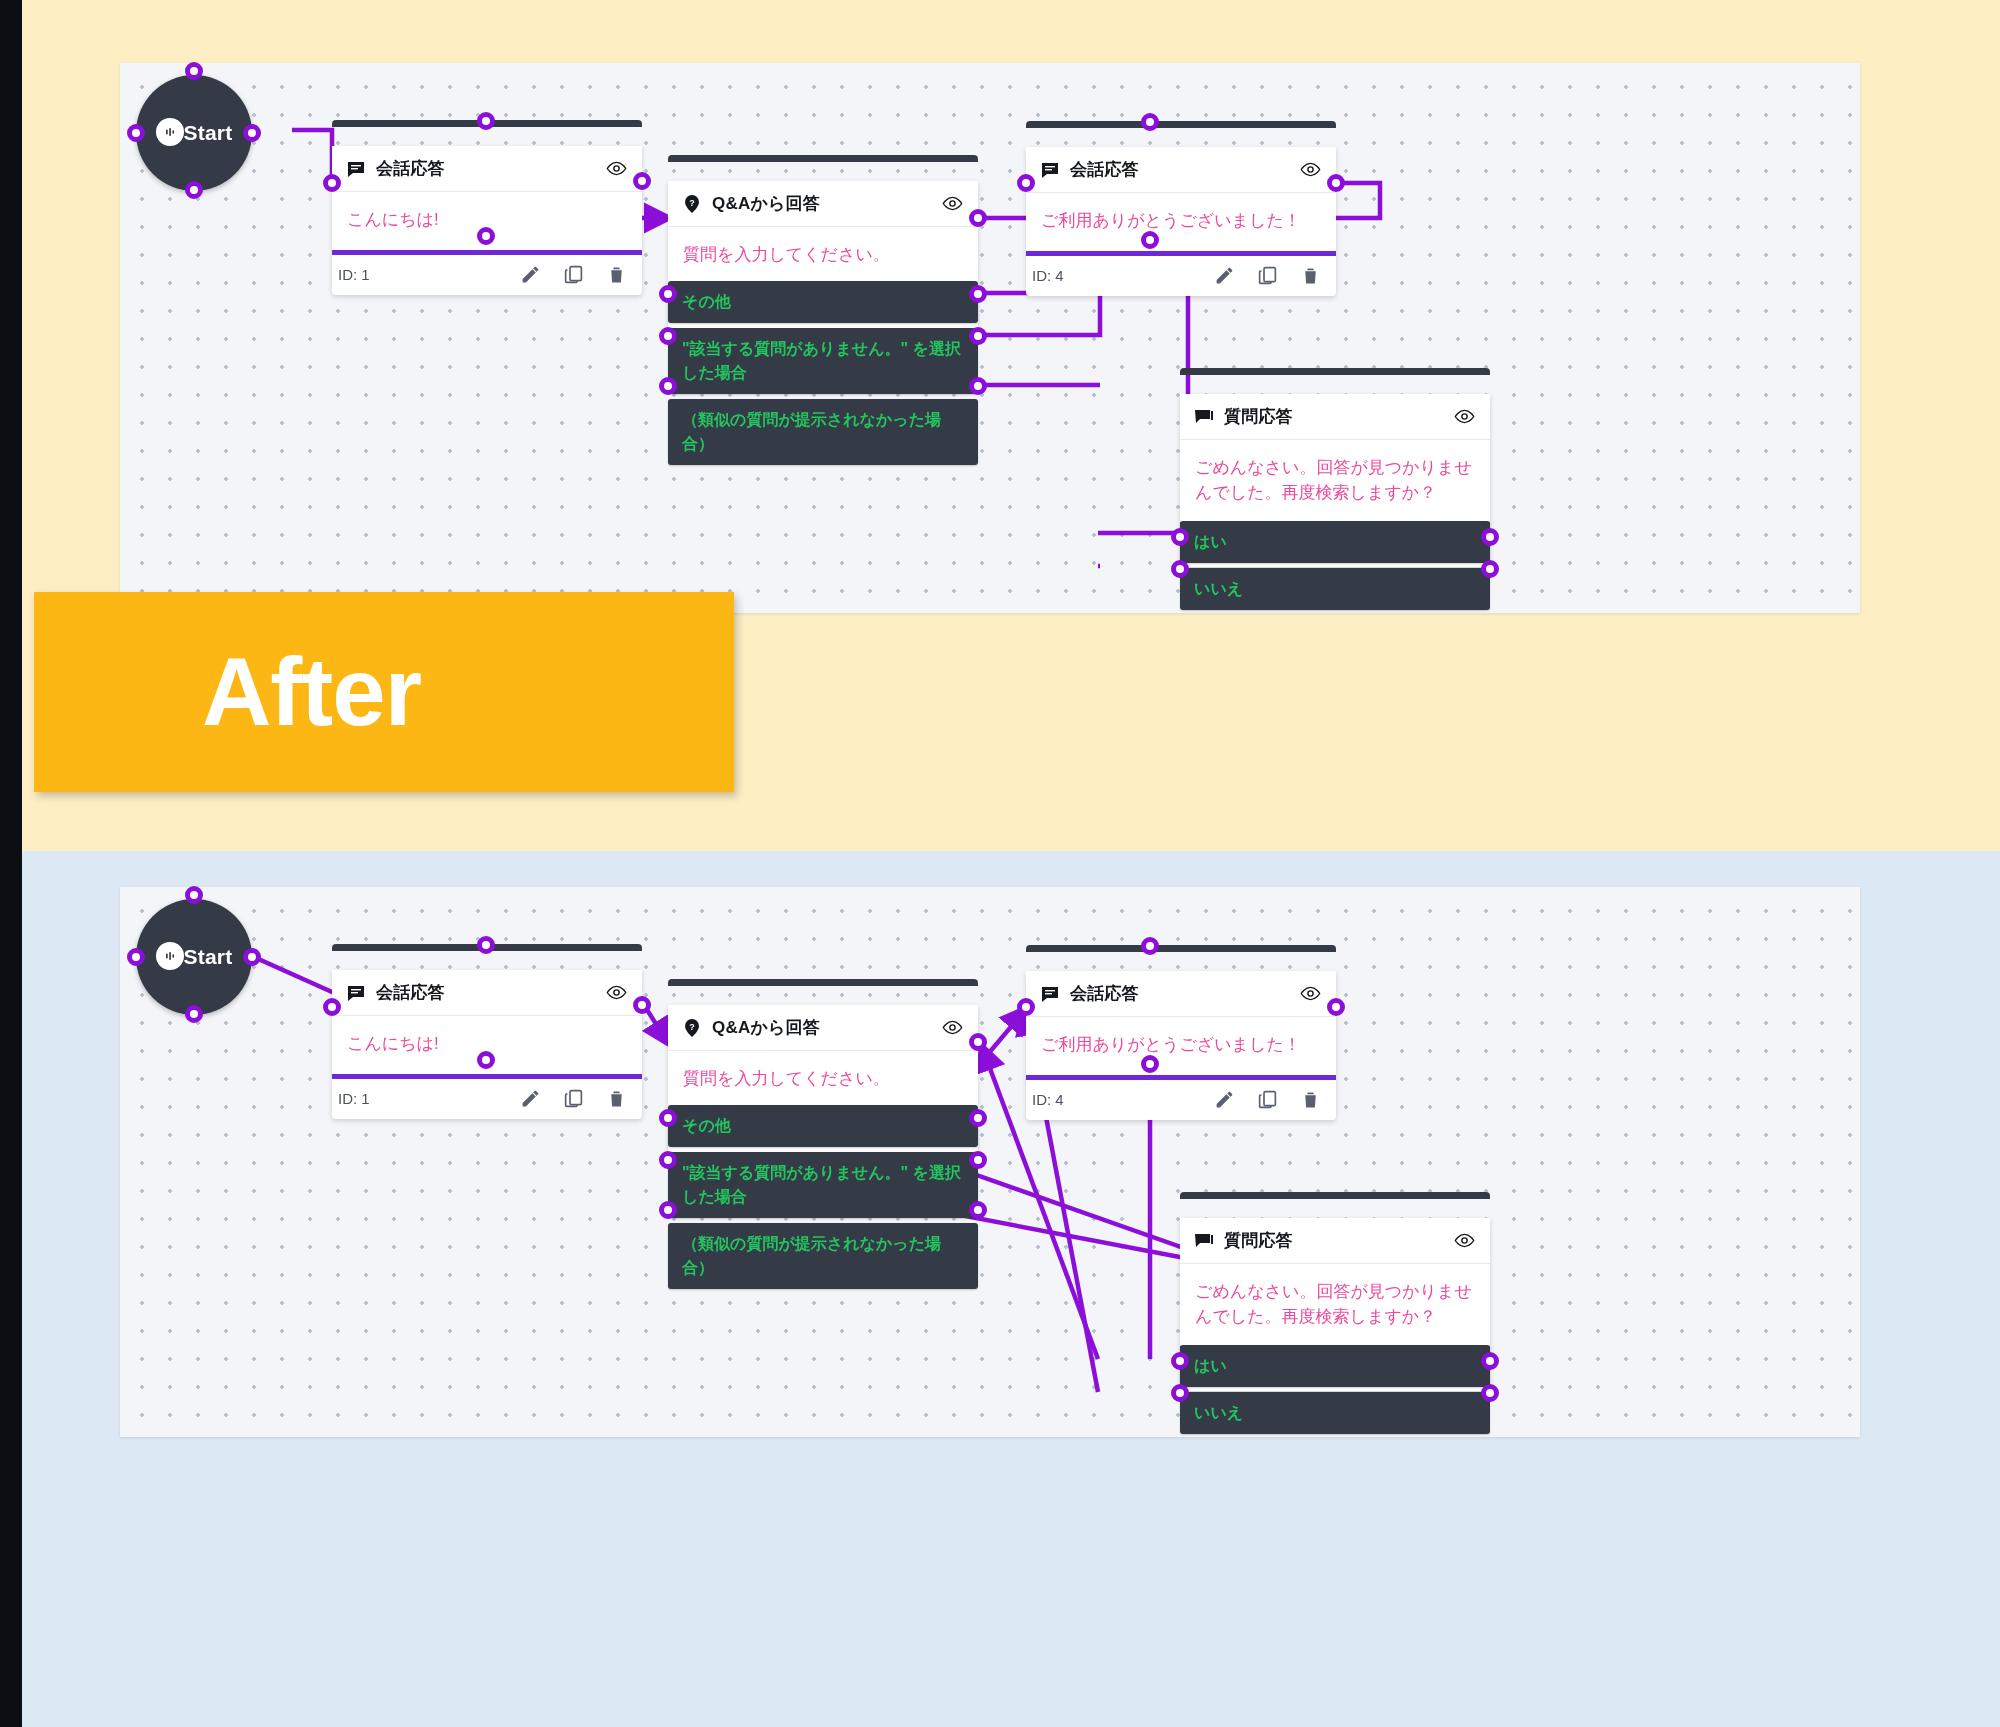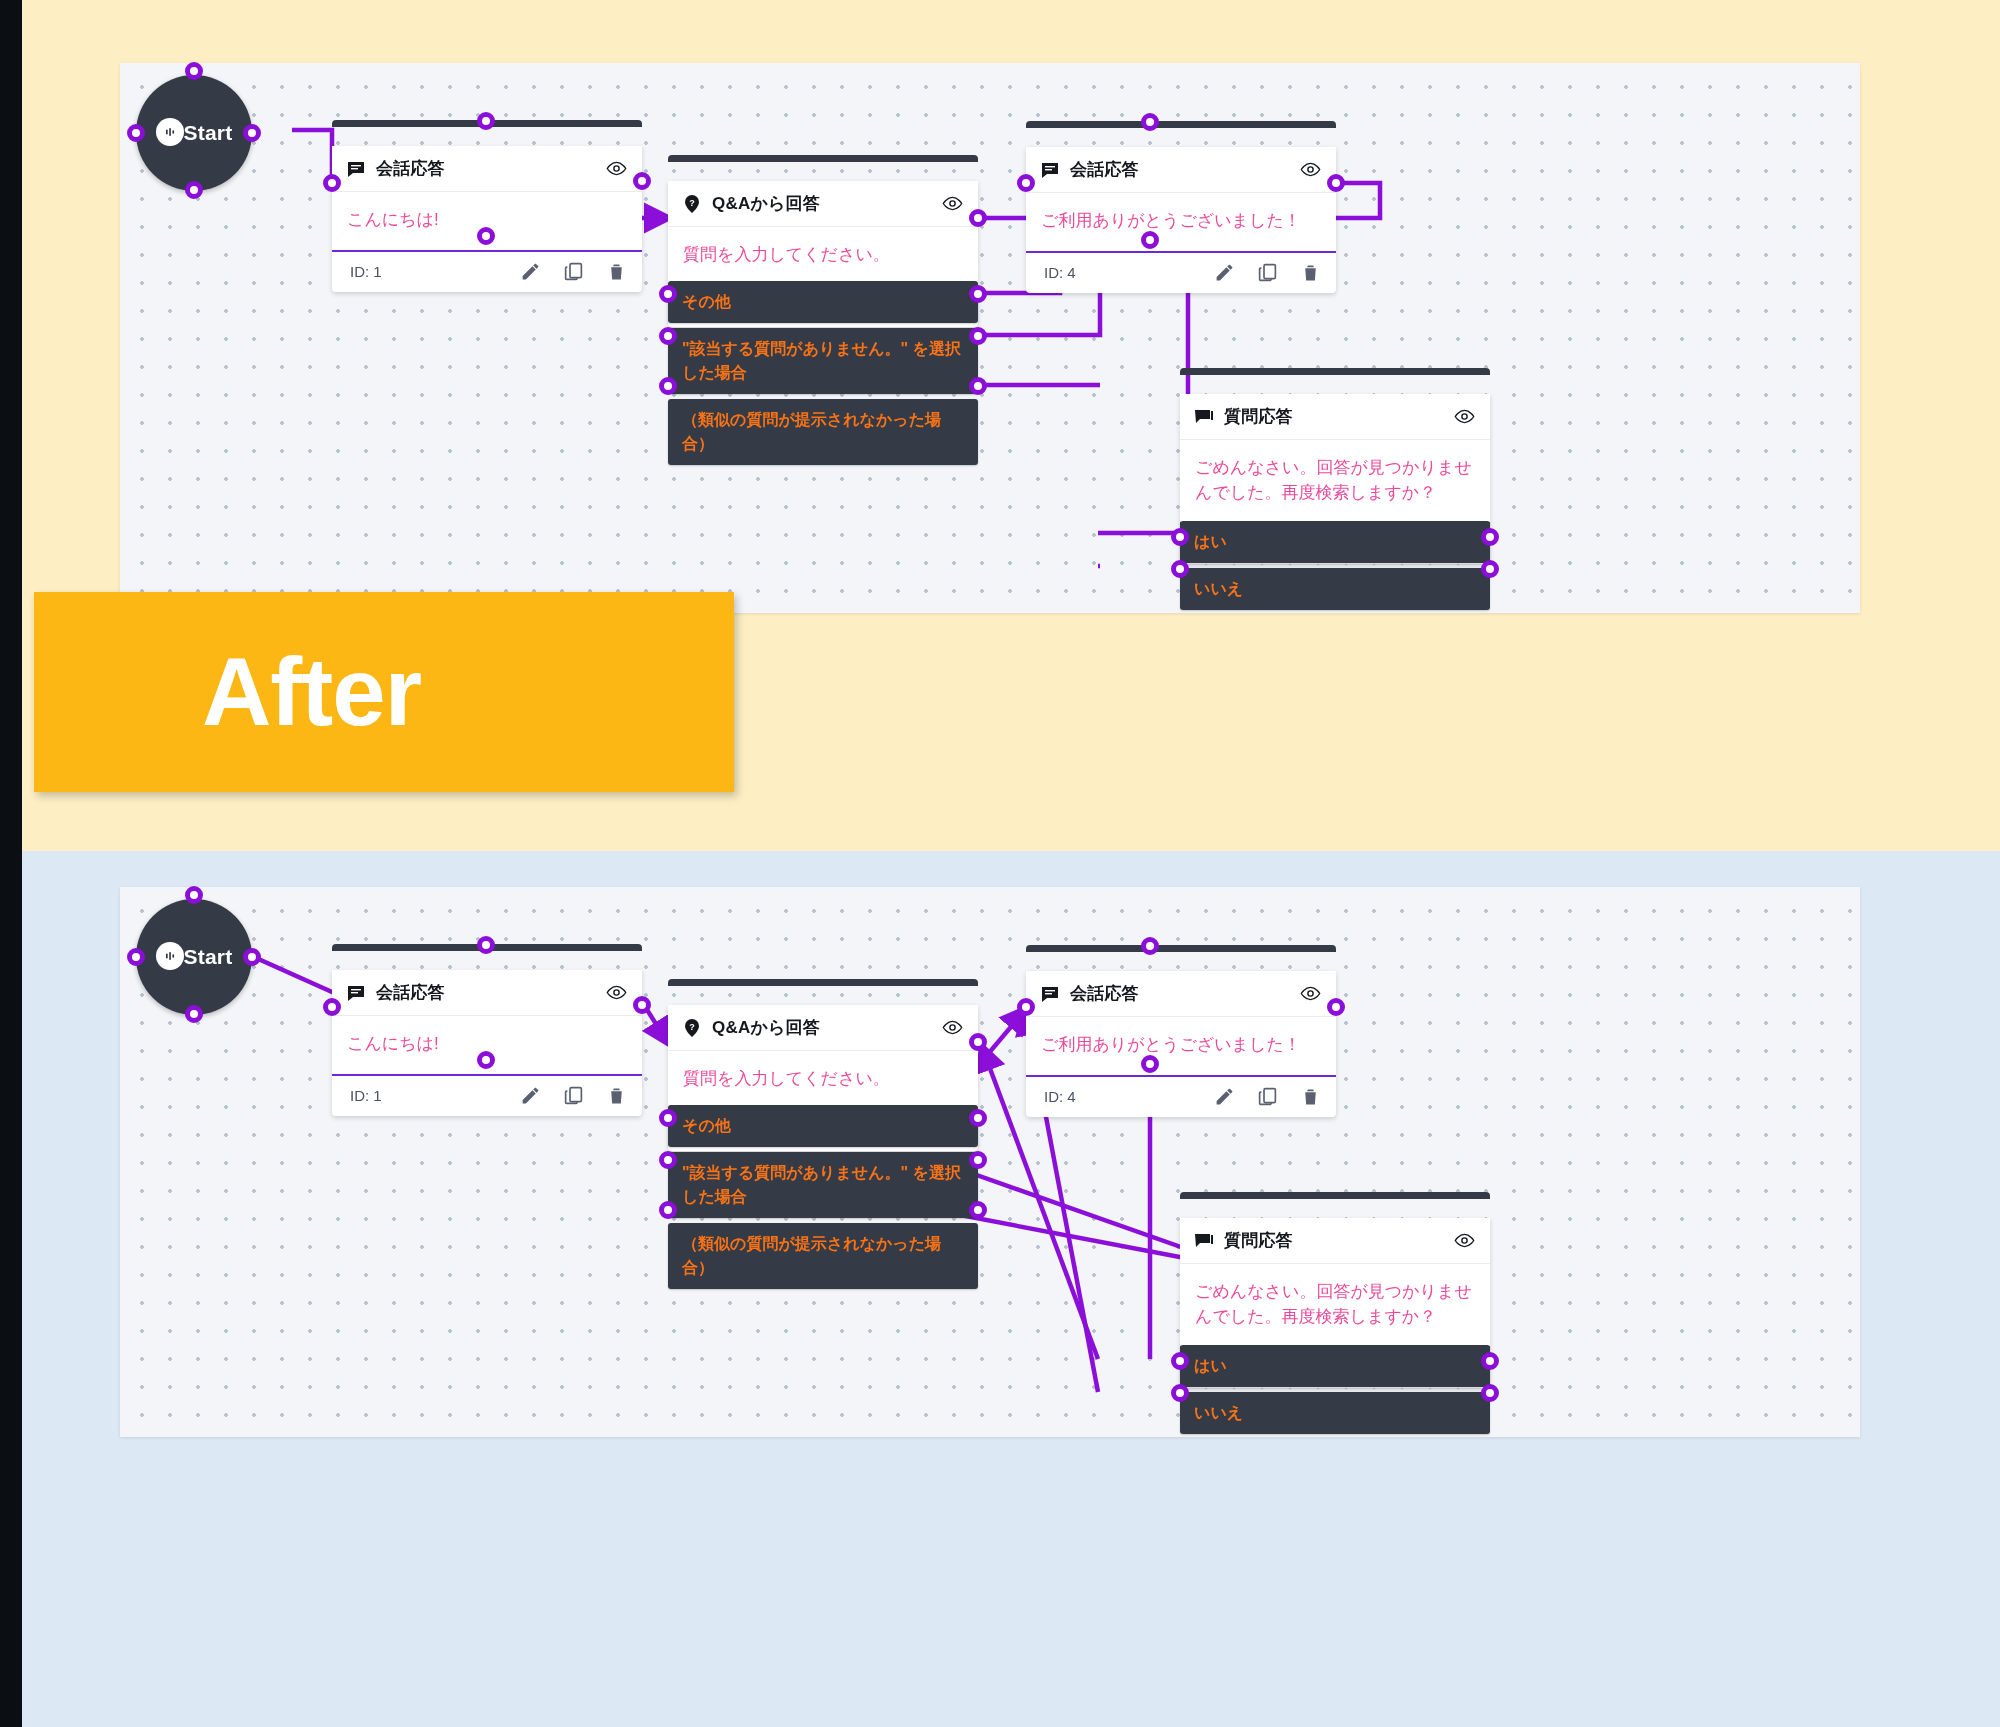--- a/index.html
+++ b/index.html
@@ -52,30 +52,30 @@
     box-shadow: 0 2px 5px rgba(0,0,0,.16);
     margin-top: 19px;
   }
   .node .hdr {
     display: flex; align-items: center; gap: 10px;
     padding: 11px 15px 11px 14px; border-bottom: 1px solid #e8eaee;
   }
   .node .hdr .title { font-size: 17px; font-weight: bold; color: #15181d; flex: 1; letter-spacing: .2px; }
   .node .body { padding: 16px 15px 17px 15px; font-size: 17px; color: #ec4899; line-height: 1.45; }
   .node .foot {
-    display: flex; align-items: center; border-top: 2px solid #6d28d9;
-    padding: 9px 15px 10px 18px; gap: 10px;
+    display: flex; align-items: center; border-top: 5px solid #6d28d9;
+    padding: 9px 15px 10px 6px; gap: 10px;
   }
   .node .foot .idtxt { flex: 1; font-size: 15px; color: #4c5260; }
   .node .foot .acts { display: flex; gap: 22px; align-items: center; }
 
   
   .chips { position: absolute; width: 310px; }
   .chip {
-    background: #343a46; color: #f97316; font-size: 16px; font-weight: bold;
+    background: #343a46; color: #22c55e; font-size: 16px; font-weight: bold;
     padding: 9px 14px; border-radius: 3px; margin-bottom: 5px;
     line-height: 1.5; box-shadow: 0 1px 2px rgba(0,0,0,.2);
   }
 
   
   .port {
     position: absolute; width: 18px; height: 18px; border-radius: 50%;
     background: #fff; border: 5px solid #8b0fd8; transform: translate(-50%, -50%);
     z-index: 6;
   }

